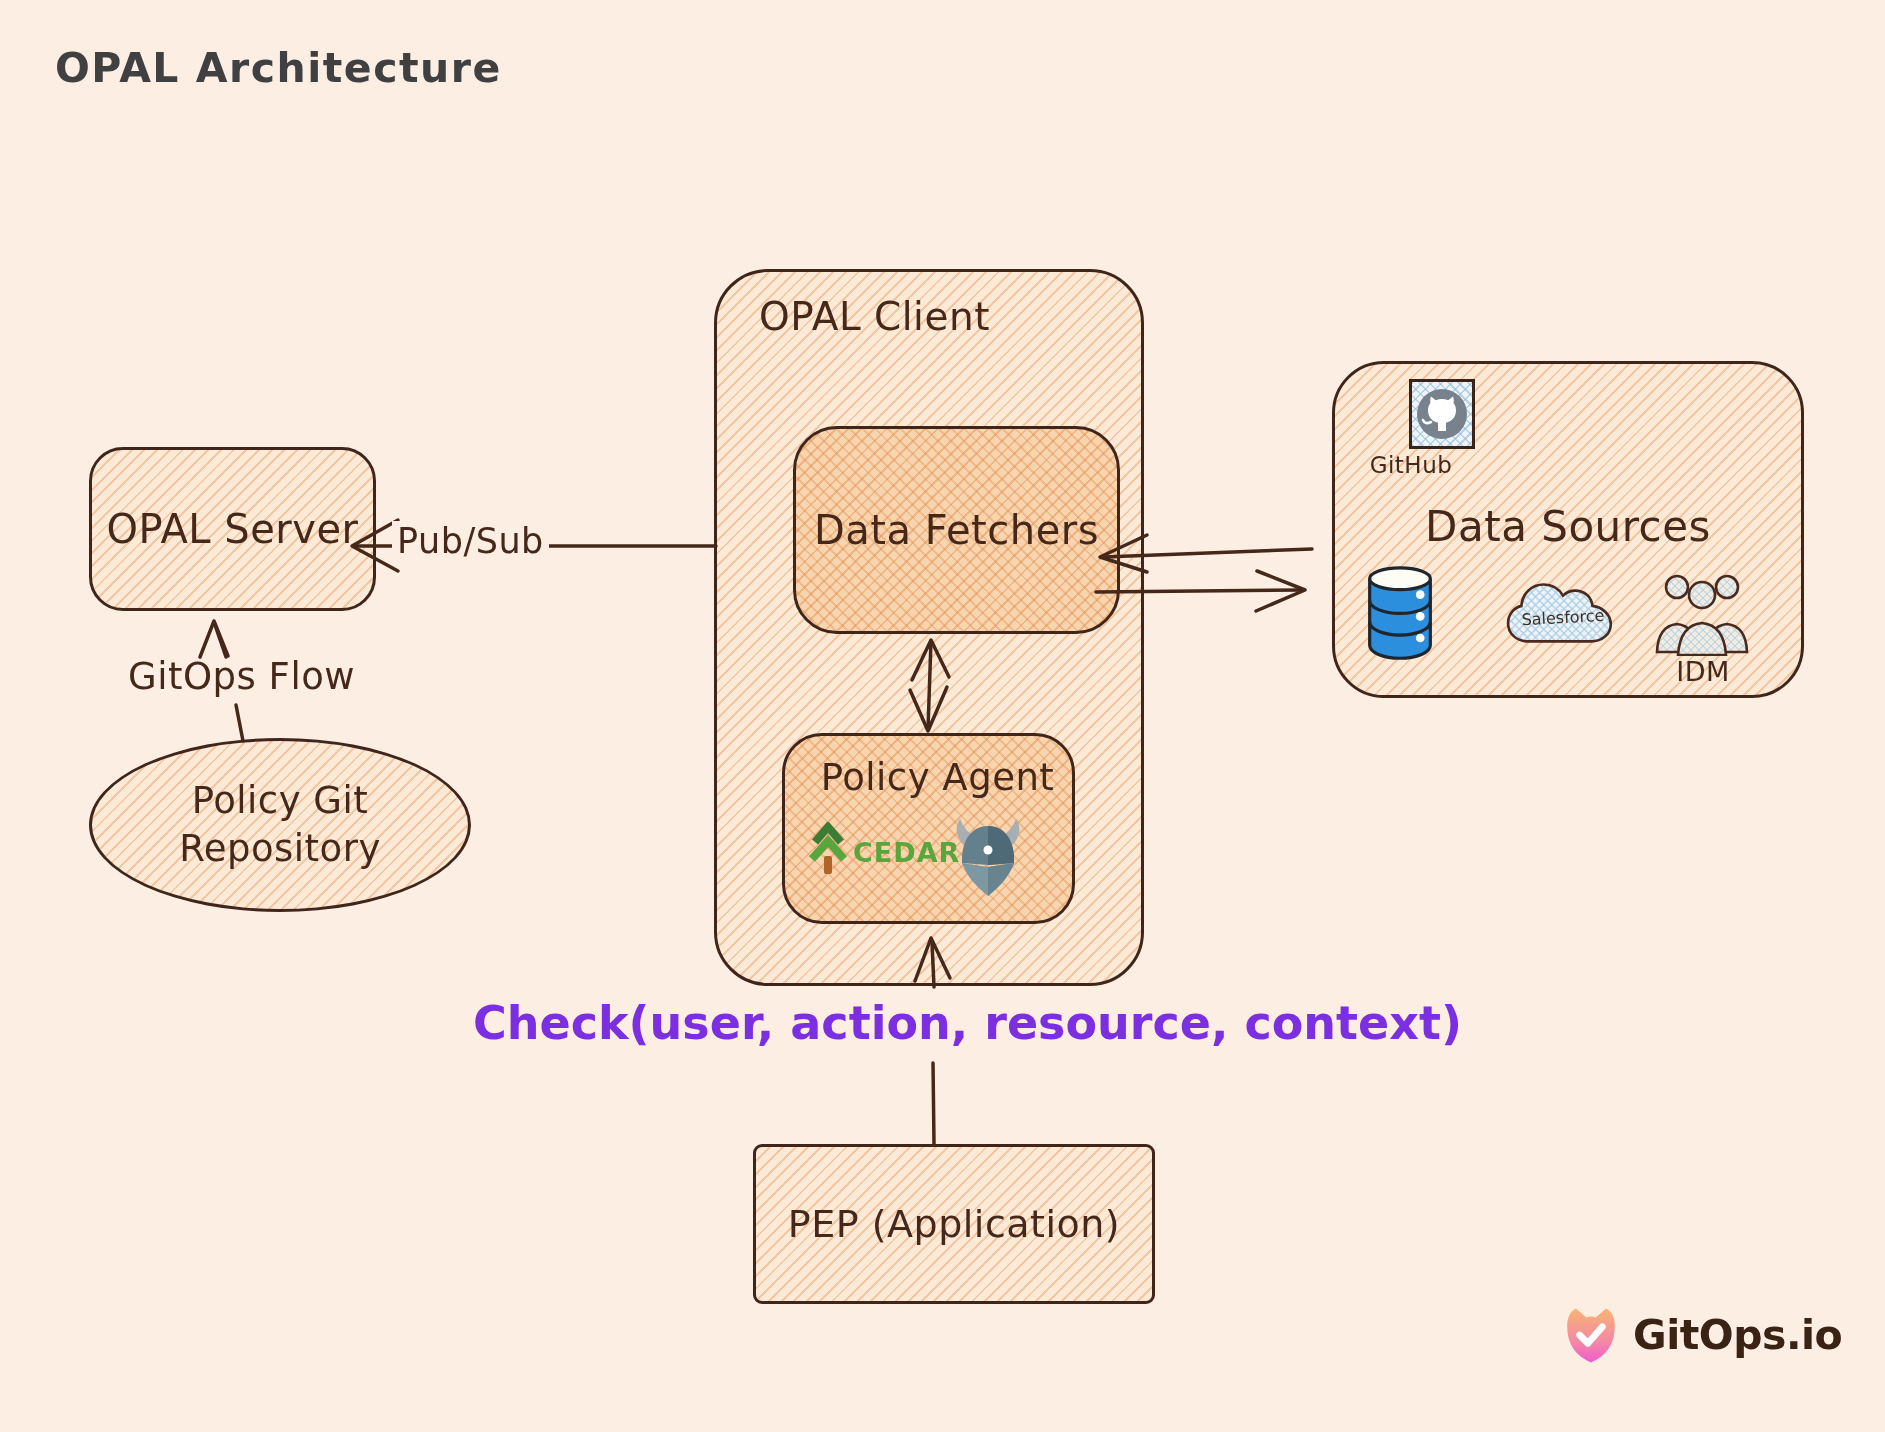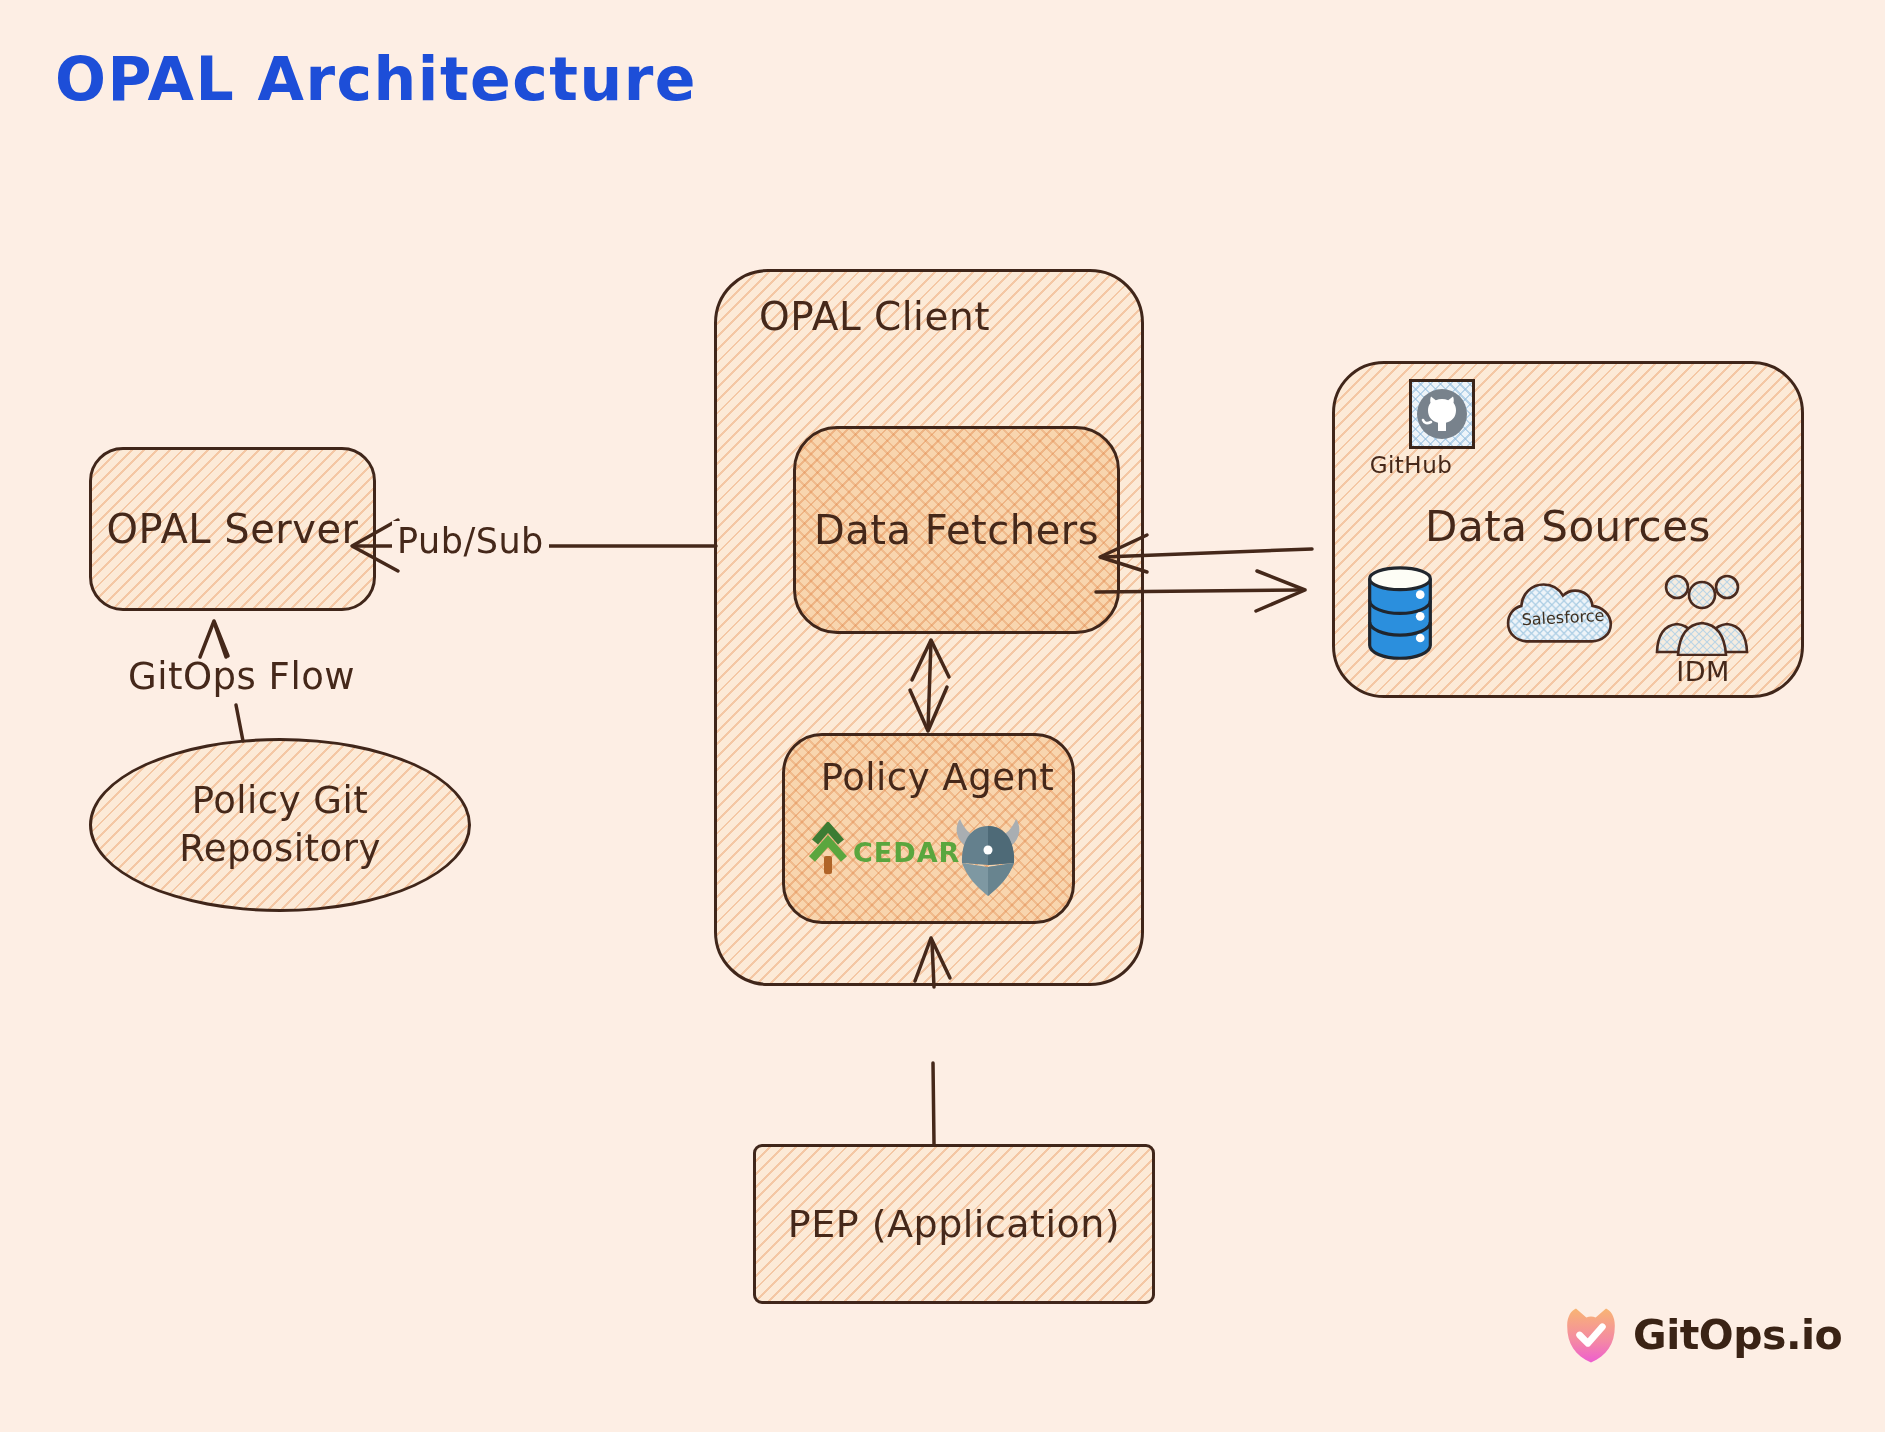--- a/index.html
+++ b/index.html
@@ -19,21 +19,21 @@
       repeating-linear-gradient(45deg, rgba(224,132,70,.32) 0 2px, transparent 2px 9px);
   }
   .xhatch-blue{
     background-color:#eef4f9;
     background-image:
       repeating-linear-gradient(135deg, rgba(140,185,220,.55) 0 1.5px, transparent 1.5px 7px),
       repeating-linear-gradient(45deg, rgba(140,185,220,.55) 0 1.5px, transparent 1.5px 7px);
   }
   .label{color:#45281a;letter-spacing:.5px;}
   .center{display:flex;align-items:center;justify-content:center;text-align:center;margin-left:31px;}
-  .title{font-size:60px;font-weight:700;letter-spacing:1.5px;color:#1d4ed8;}
+  .title{font-size:41px;font-weight:700;letter-spacing:1.5px;color:#404040;}
   .node-label{font-size:40px;}
   svg{display:block;}
   .arrows{position:absolute;left:0;top:0;z-index:5;pointer-events:none;}
   .overlabel{z-index:6;}
   .boxlayer{z-index:2;}
   .purple{color:#7c2fe0;font-weight:700;}
   .brand-text{font-size:41px;font-weight:800;color:#3a2315;letter-spacing:-.5px;}
 </style>
 </head>
 <body>
@@ -162,20 +162,21 @@
       <path d="M1257 571 L1305 590 L1256 611"></path>
 
       <path d="M934 1144 L933 1063"></path>
       <path d="M934 987 L932 942"></path>
       <path d="M915 981 L931 938 L950 978"></path>
     </g>
   </svg>
 
   <div class="abs label overlabel" style="left:392px;top:521px;font-size:35px;background:#fdeee4;padding:0 5px;">Pub/Sub</div>
   <div class="abs label overlabel" style="left:128px;top:655px;font-size:37px;">GitOps Flow</div>
+  <div class="abs purple overlabel" style="left:420px;top:996px;width:1095px;text-align:center;font-size:46px;">Check(user, action, resource, context)</div>
 
   <div class="abs overlabel" style="left:1562px;top:1306px;display:flex;align-items:center;gap:13px;">
     <svg width="58" height="58" viewBox="0 0 56 56">
       <defs>
         <linearGradient id="permitGrad" x1="0" y1="0" x2="0" y2="1">
           <stop offset="0" stop-color="#f8b573"></stop>
           <stop offset="0.6" stop-color="#f489a4"></stop>
           <stop offset="1" stop-color="#ee5ed0"></stop>
         </linearGradient>
       </defs>

